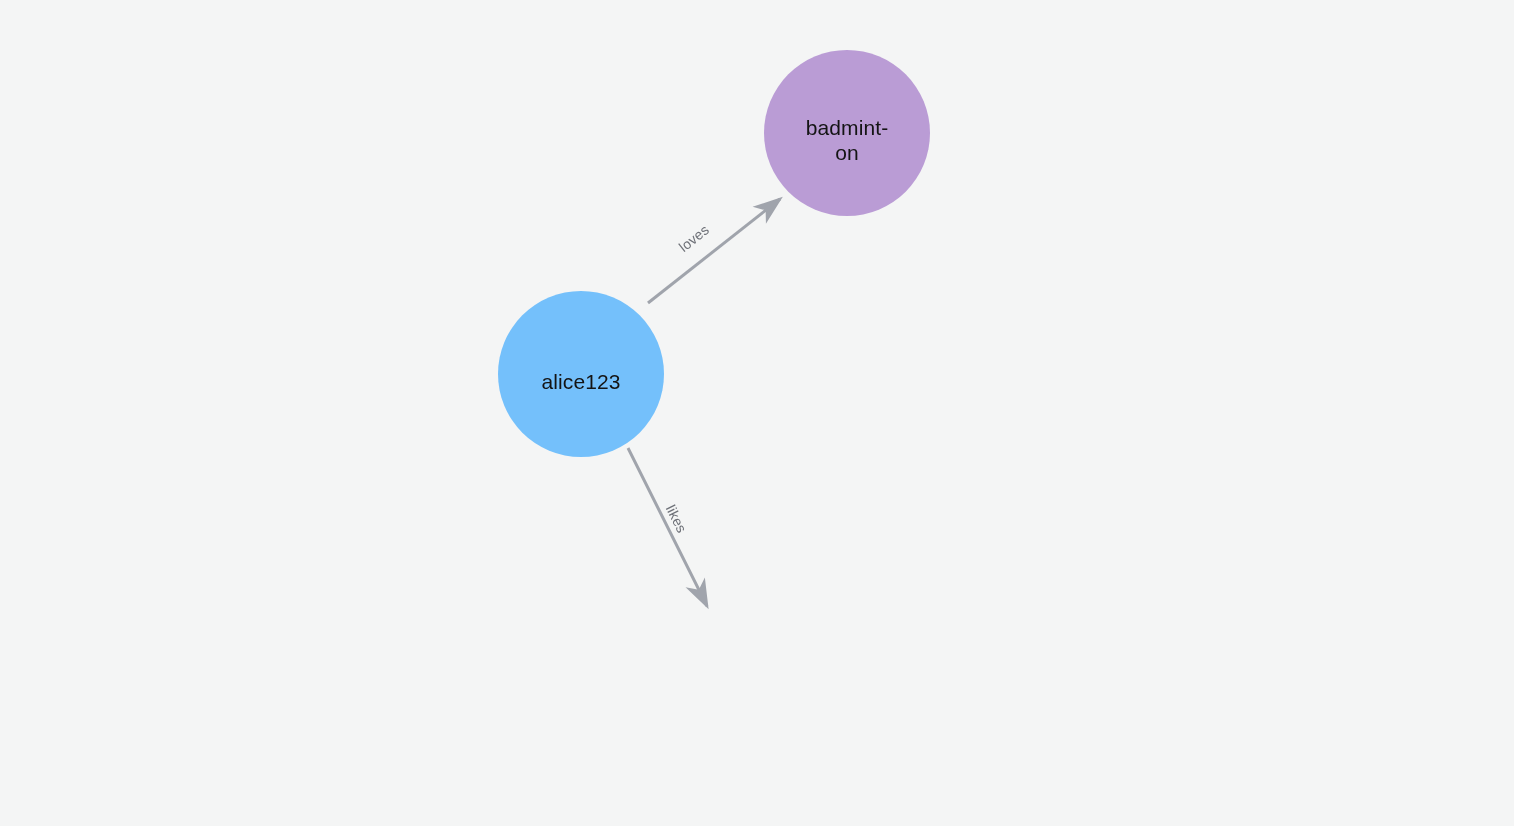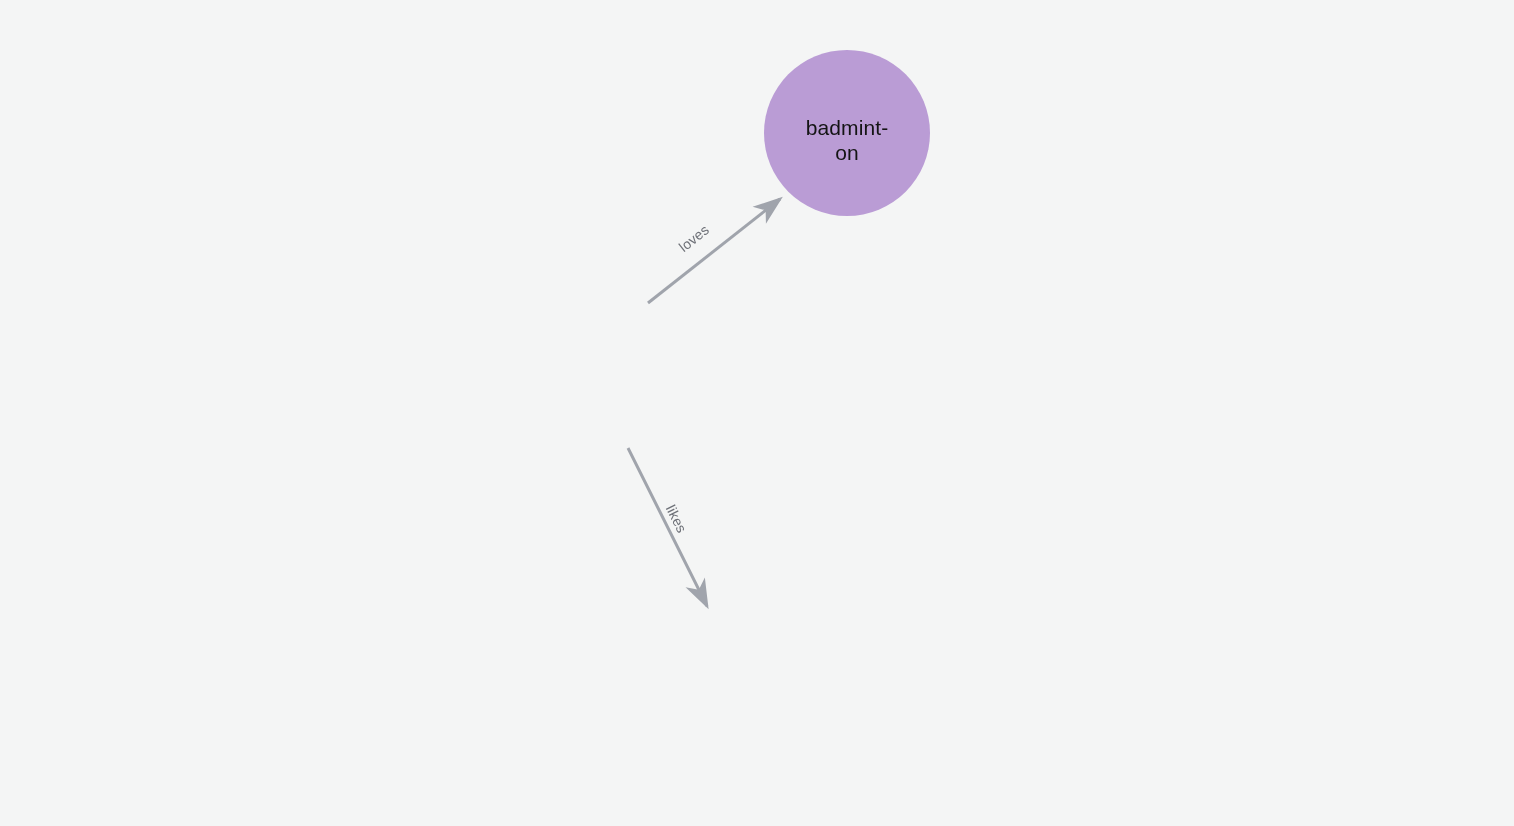--- a/index.html
+++ b/index.html
@@ -70,20 +70,23 @@
       <line x1="648" y1="303" x2="780" y2="199" stroke="#a0a4ac" stroke-width="3" stroke-linecap="butt" marker-end="url(#arrow-loves)"></line>
       <text class="edge-label" x="697" y="242" text-anchor="middle" transform="rotate(-38.5 697 242)">loves</text>
     </g>
 
     <g>
       <line x1="628" y1="448" x2="707" y2="606" stroke="#a0a4ac" stroke-width="3" stroke-linecap="butt" marker-end="url(#arrow-likes)"></line>
       <text class="edge-label" x="672" y="521" text-anchor="middle" transform="rotate(63.5 672 521)">likes</text>
     </g>
   </svg>
 
+  <div class="graph-node" style="left:498px; top:291px; width:166px; height:166px; background:#74c0fb; font-size:21px;">
+    <span class="node-label">alice123</span>
+  </div>
 
   <div class="graph-node" style="left:764px; top:50px; width:166px; height:166px; background:#ba9cd5; font-size:21px;">
     <span class="node-label">badmint-
 on</span>
   </div>
 
 
 </div>
 
 </body></html>

